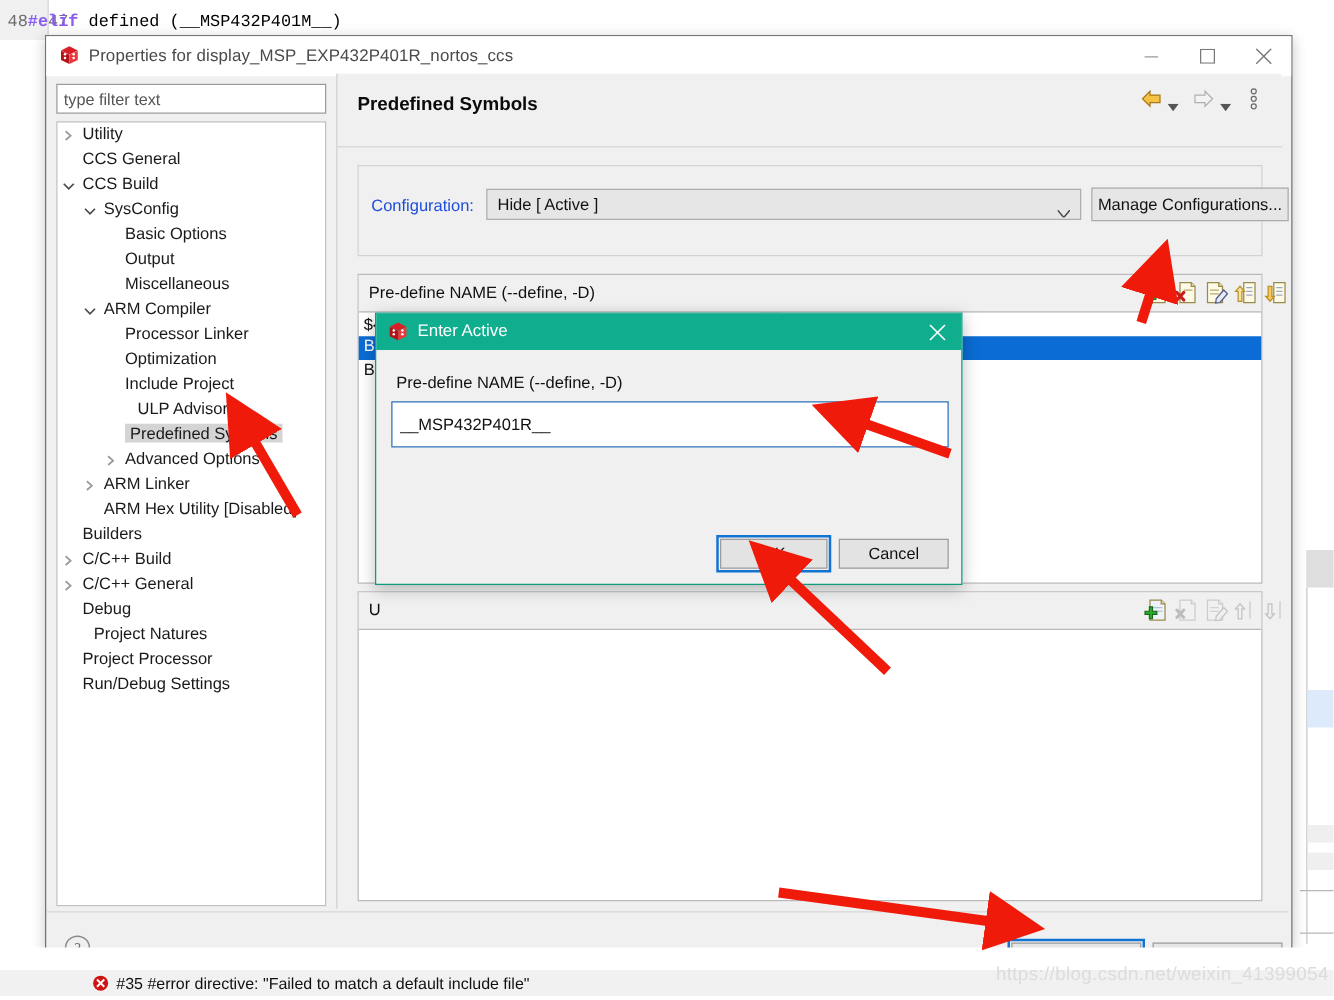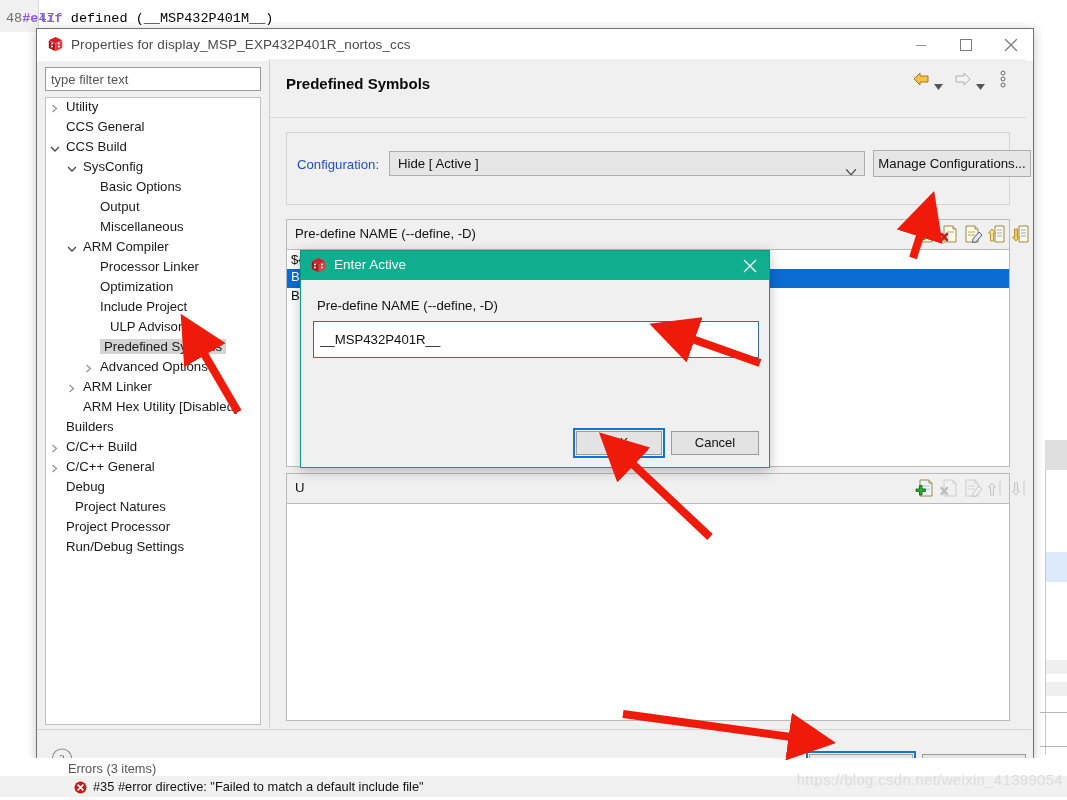--- a/index.html
+++ b/index.html
@@ -523,23 +523,20 @@
     </span>
   </div>
   <div id="ev-prompt">Pre-define NAME (--define, -D)</div>
   <input id="ev-input" type="text" value="__MSP432P401R__" style="">
   <div id="ev-ok">OK</div>
   <div id="ev-ok-focus"></div>
   <div id="ev-cancel">Cancel</div>
 </div>
 
 <div id="problems-strip">
-  <div class="prob-row" style="top:0;background:#fff;">
-    <span class="prob-text" style="left:68px;top:3px;color:#555;">Errors (3 items)</span>
-  </div>
   <div class="prob-row" style="top:18px;background:#f1f1f1;">
     <span style="position:absolute;left:74px;top:4px;">
       <svg width="13" height="13" viewBox="0 0 13 13">
         <circle cx="6.5" cy="6.5" r="6" fill="#d01414"></circle>
         <line x1="3.6" y1="3.6" x2="9.4" y2="9.4" stroke="#fff" stroke-width="1.6"></line>
         <line x1="9.4" y1="3.6" x2="3.6" y2="9.4" stroke="#fff" stroke-width="1.6"></line>
       </svg>
     </span>
     <span class="prob-text" style="left:93px;top:3px;">#35 #error directive: "Failed to match a default include file"</span>
   </div>

